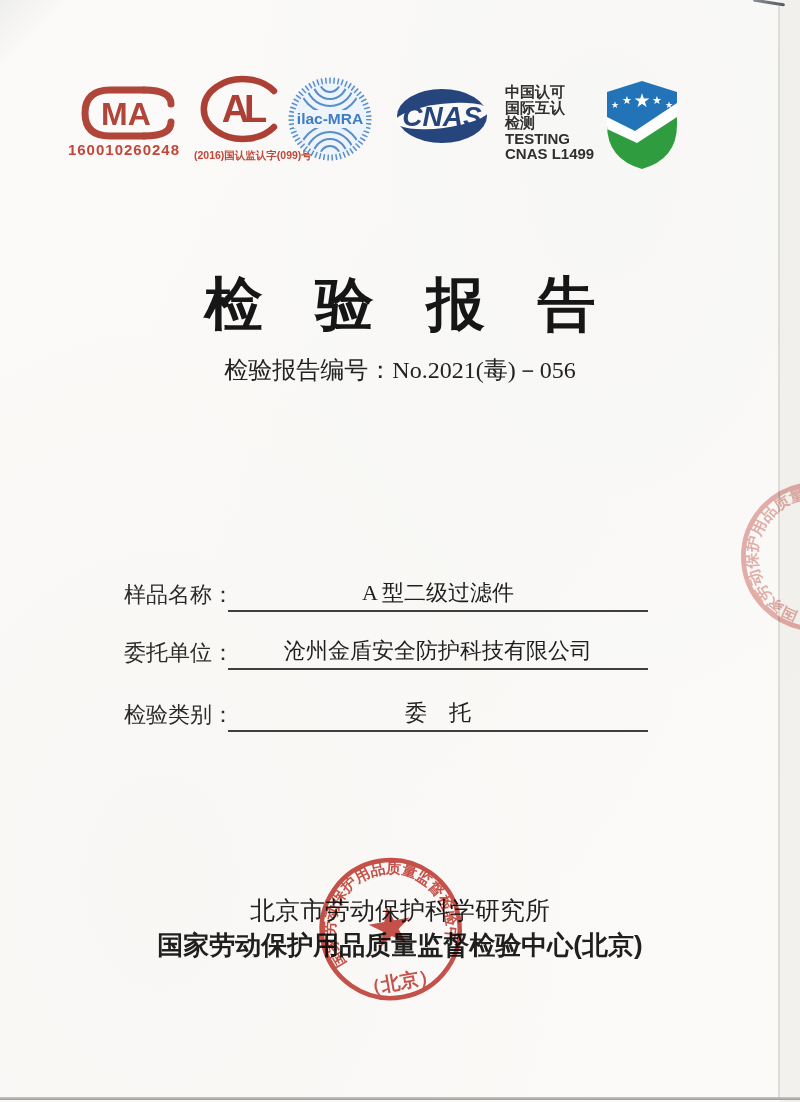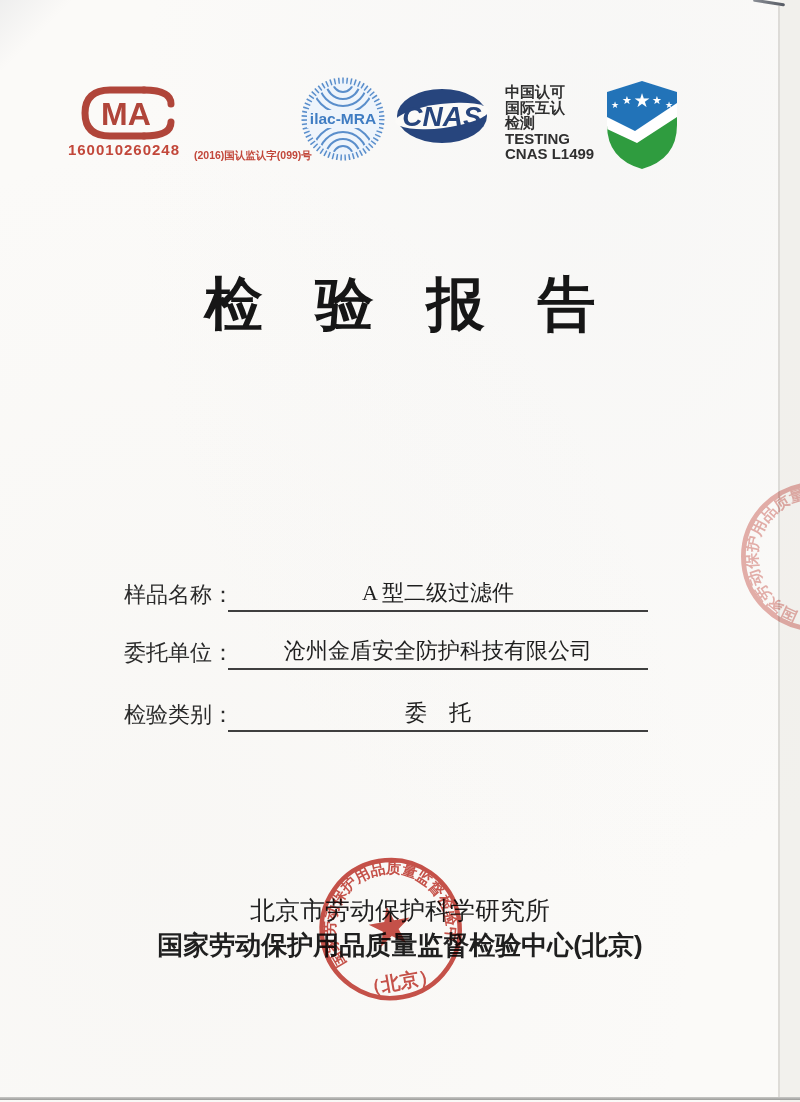--- a/index.html
+++ b/index.html
@@ -30,21 +30,21 @@
     background:linear-gradient(#c9c9c7,#9a9a98);}
 
   
   .logo{position:absolute;}
   .cma-wrap{left:80px;top:85px;}
   .cma-number{position:absolute;left:58px;top:141px;width:132px;text-align:center;
     font-size:15px;font-weight:bold;letter-spacing:1px;color:#c2473a;}
   .al-wrap{left:199px;top:74px;}
   .al-number{position:absolute;left:194px;top:149px;width:126px;text-align:left;
     font-size:10.5px;font-weight:bold;color:#c2473a;}
-  .ilac-wrap{left:301px;top:77px;}
+  .ilac-wrap{left:288px;top:77px;}
   .cnas-wrap{left:394px;top:86px;}
   .cnas-textblock{position:absolute;left:505px;top:84px;width:95px;
     font-size:15px;font-weight:bold;color:#2f2f2f;line-height:15.5px;}
   .shield-wrap{left:601px;top:79px;}
 
   
   .title{position:absolute;left:0;top:266px;width:800px;text-align:center;
     font-size:58px;font-weight:bold;color:#161616;}
   .title span{letter-spacing:53px;margin-right:-53px;text-align:right;}
   .report-no{position:absolute;left:0;top:354px;width:800px;text-align:center;
@@ -86,20 +86,26 @@
   <div class="logo cma-wrap">
     <svg width="96" height="56" viewBox="0 0 96 56">
       <path d="M64,5 H30 Q5,5 5,28 Q5,51 30,51 H64" fill="none" stroke="#b0453a" stroke-width="7" stroke-linecap="round"></path>
       <path d="M64,5 Q91,5 91,19" fill="none" stroke="#b0453a" stroke-width="7" stroke-linecap="round"></path>
       <path d="M64,51 Q91,51 91,37" fill="none" stroke="#b0453a" stroke-width="7" stroke-linecap="round"></path>
       <text x="46" y="40" text-anchor="middle" font-size="32" font-weight="bold" fill="#b0453a">MA</text>
     </svg>
   </div>
   <div class="cma-number">160010260248</div>
 
+  <div class="logo al-wrap">
+    <svg width="88" height="70" viewBox="0 0 88 70">
+      <path d="M75,17 A39,30 0 1 0 75,53" fill="none" stroke="#ad4035" stroke-width="6.5" stroke-linecap="round"></path>
+      <text x="43" y="48" text-anchor="middle" font-size="38" font-weight="bold" letter-spacing="-5" fill="#ad4035">AL</text>
+    </svg>
+  </div>
   <div class="al-number">(2016)国认监认字(099)号</div>
 
   <div class="logo ilac-wrap">
     <svg width="84" height="84" viewBox="0 0 84 84">
       <defs>
           <clipPath id="ilacClip">
             <circle cx="42" cy="42" r="34"></circle>
           </clipPath>
         </defs>
       <circle cx="42" cy="42" r="40" fill="#eef4fb"></circle>
@@ -144,20 +150,23 @@
       <text x="26" y="25" text-anchor="middle" font-size="11" fill="#ffffff">★</text>
       <text x="14" y="29" text-anchor="middle" font-size="9" fill="#ffffff">★</text>
       <text x="56" y="25" text-anchor="middle" font-size="11" fill="#ffffff">★</text>
       <text x="68" y="29" text-anchor="middle" font-size="9" fill="#ffffff">★</text>
     </svg>
   </div>
 
   <div class="title">
     <span>检验报告</span>
   </div>
+  <div class="report-no">
+    <span>检验报告编号：</span><span>No.2021(毒)－056</span>
+  </div>
 
   <div class="field-row row-1">
     <span class="field-label">样品名称：</span>
     <div class="field-line">A 型二级过滤件</div>
   </div>
   <div class="field-row row-3">
     <span class="field-label">检验类别：</span>
     <div class="field-line">委　托</div>
   </div>
   <div class="field-row row-2">

